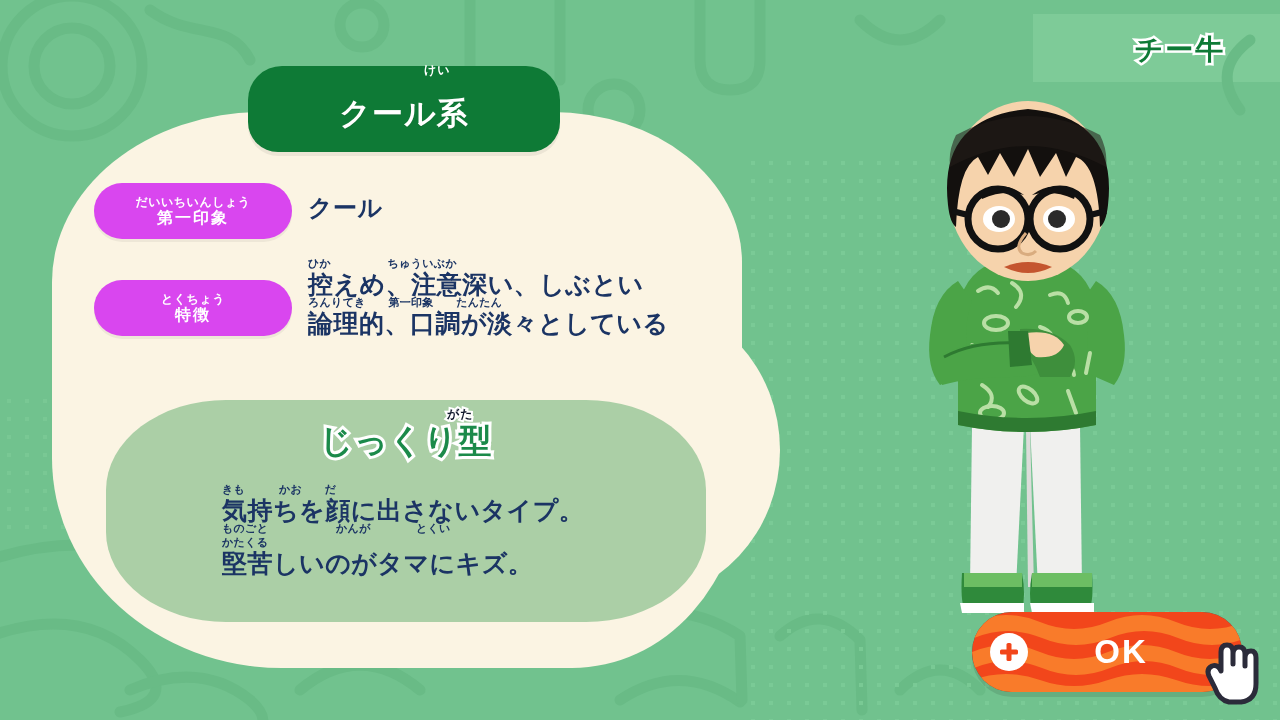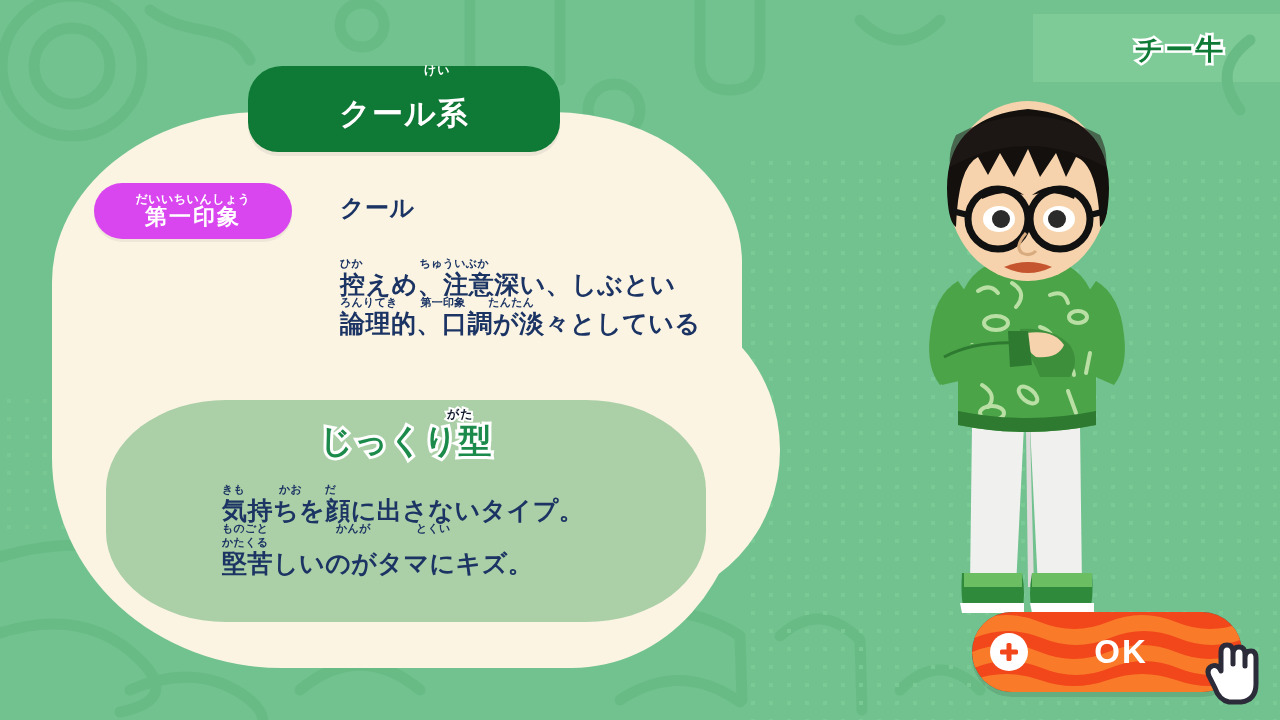--- a/index.html
+++ b/index.html
@@ -73,27 +73,27 @@
   }
 
   
   .pill {
     position:absolute; background:#d946ef;
     display:flex; flex-direction:column; align-items:center; justify-content:center;
     color:#FFFFFF;
     box-shadow:0 3px 0 rgba(0,0,0,0.05);
   }
   .pill-ruby { font-size:12px; font-weight:bold; line-height:1.05; letter-spacing:.5px; }
-  .pill-label { font-size:22px; font-weight:bold; line-height:1.1; letter-spacing:2px; }
+  .pill-label { font-size:16px; font-weight:bold; line-height:1.1; letter-spacing:2px; }
 
   #pill-impression { left:94px; top:183px; width:198px; height:56px; border-radius:28px; }
   #pill-traits     { left:94px; top:280px; width:198px; height:56px; border-radius:28px; }
 
   
-  .val-block { position:absolute; color:#1B3464;margin-left:32px; }
+  .val-block { position:absolute; color:#1B3464; }
   .val-line {
     font-size:24px; font-weight:bold; line-height:1.0; letter-spacing:.5px;
     white-space:nowrap;
   }
   .ruby-row {
     font-size:11px; font-weight:bold; line-height:1.15; height:14px;
     white-space:nowrap; letter-spacing:.3px;
   }
   #val-impression { left:308px; top:196px; }
   #val-traits     { left:308px; top:258px; }
@@ -193,20 +193,24 @@
   <span class="title-ruby">けい</span>
 
   <div class="pill" id="pill-impression">
     <span class="pill-ruby">だいいちいんしょう</span>
     <span class="pill-label">第一印象</span>
   </div>
   <div class="val-block" id="val-impression">
     <div class="val-line">クール</div>
   </div>
 
+  <div class="pill" id="pill-traits">
+    <span class="pill-ruby">とくちょう</span>
+    <span class="pill-label">特徴</span>
+  </div>
   <div class="val-block" id="val-traits">
     <div class="ruby-row">ひか　　　　　ちゅういぶか</div>
     <div class="val-line">控えめ、注意深い、しぶとい</div>
     <div class="ruby-row">ろんりてき　　第一印象　　たんたん</div>
     <div class="val-line">論理的、口調が淡々としている</div>
   </div>
 
   <div class="type-box"></div>
   <span class="type-title-ruby">がた</span>
   <div class="type-title-wrap">

